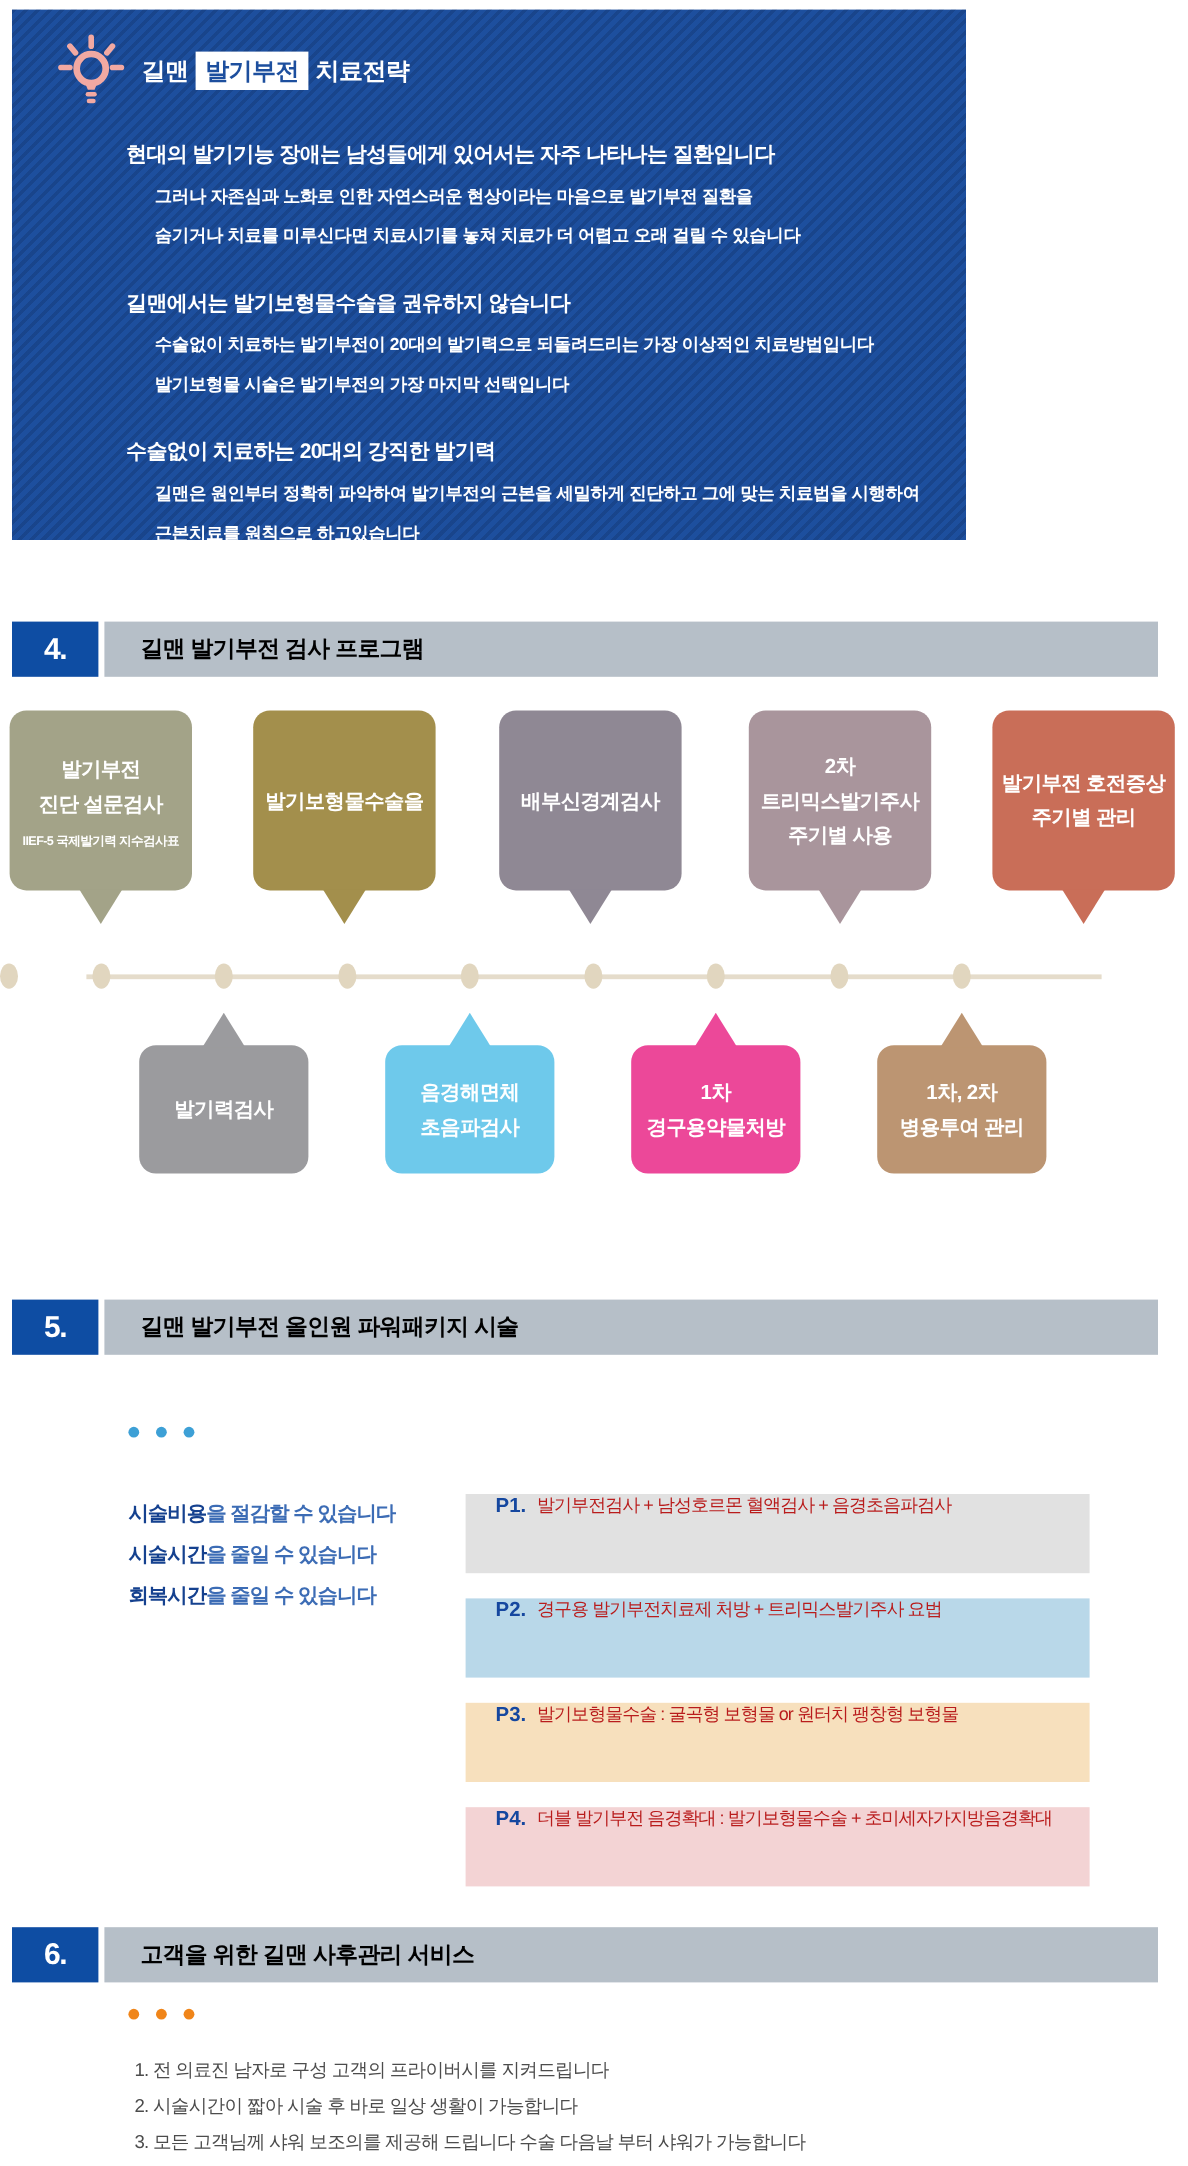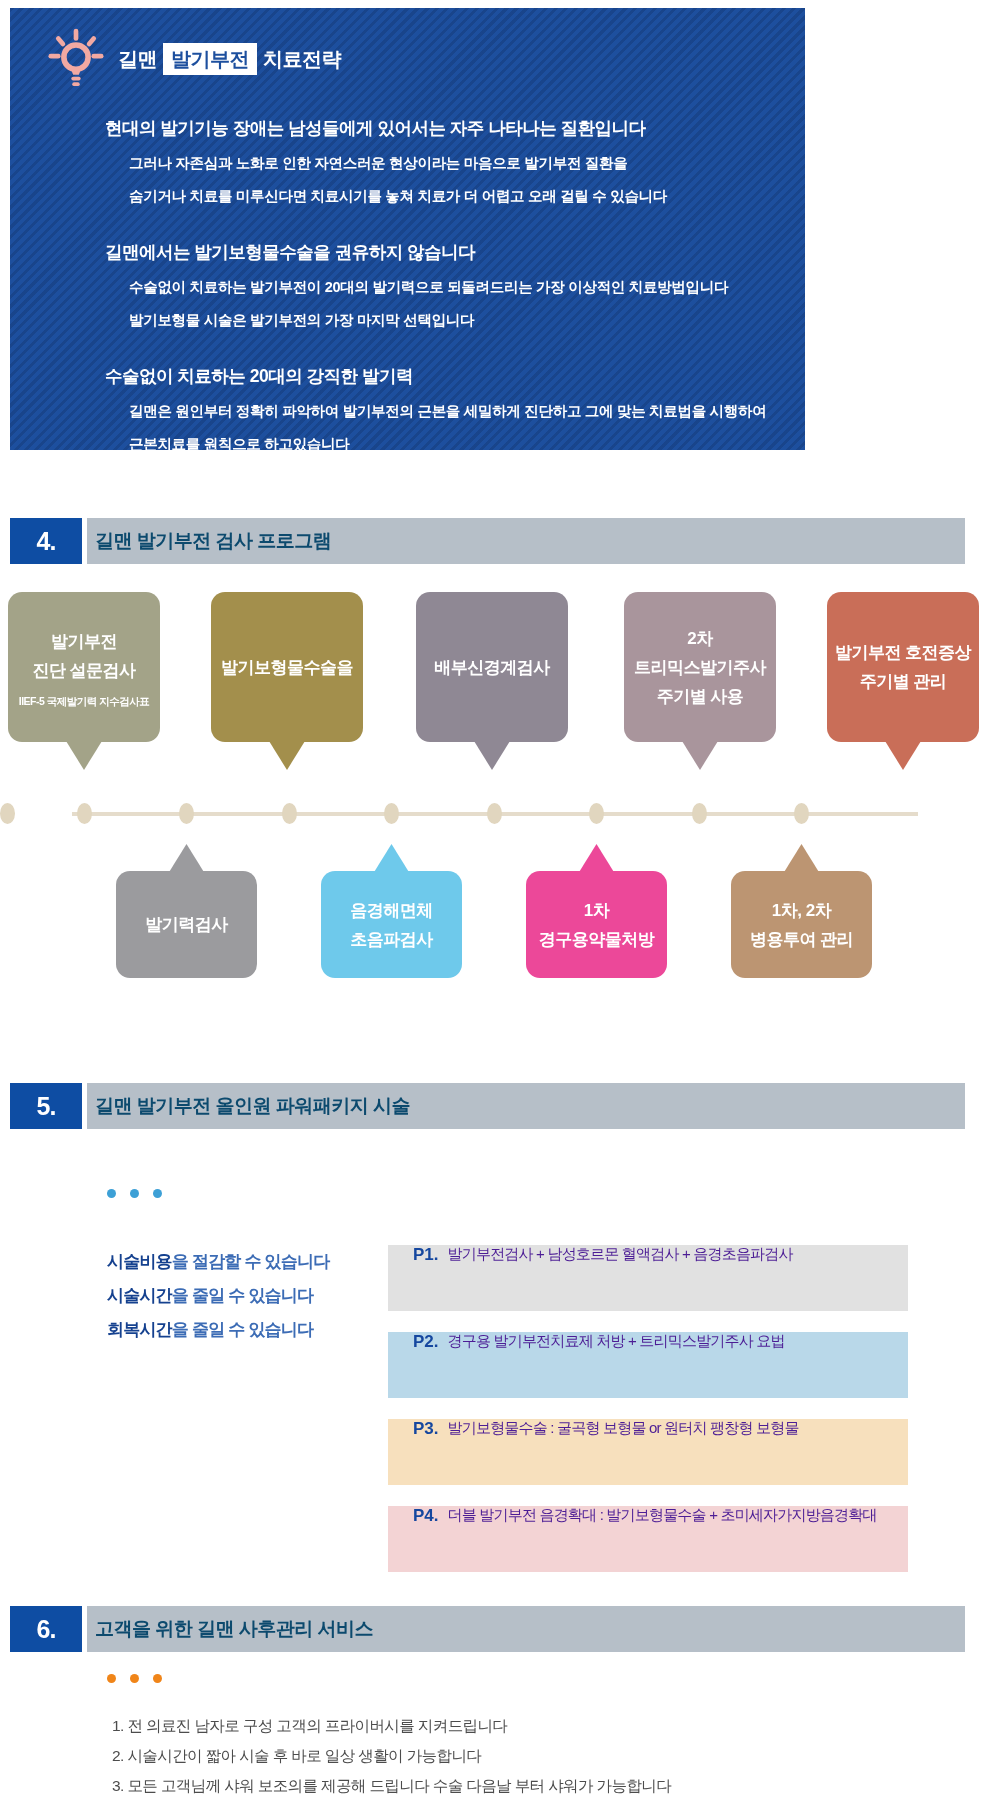--- a/index.html
+++ b/index.html
@@ -24,21 +24,21 @@
   .hb-gap2 { margin-top:34px; }
 
   
   .sec-header { display:flex; margin-left:10px; width:955px; height:46px; }
   .sec-num {
     width:72px; background:#0e4da3; color:#ffffff; font-size:25px; font-weight:bold;
     display:flex; align-items:center; justify-content:center; letter-spacing:-1px;
   }
   .sec-bar {
     flex:1; margin-left:5px; background:#b6bfc8; display:flex; align-items:center;
-    padding-left:8px; color:#0c4a6e; font-size:19px; font-weight:bold; letter-spacing:-0.5px;
+    padding-left:30px; color:#000000; font-size:19px; font-weight:bold; letter-spacing:-0.5px;
   }
   .mt-s4 { margin-top:68px; }
   .mt-s5 { margin-top:90px; }
   .mt-s6 { margin-top:13px; }
 
   
   .bubbles-top { position:relative; height:185px; margin-top:28px; }
   .bubbles-bottom { position:relative; height:150px; margin-top:18px; }
   .bubble {
     position:absolute; border-radius:14px; color:#ffffff; font-weight:bold;
@@ -70,21 +70,21 @@
   .dots-row.s5 { margin-top:60px; }
   .dots-row.s6 { margin-top:22px; }
   .dot { width:9px; height:9px; border-radius:50%; }
   .s5-content { display:flex; margin-top:47px; margin-left:107px; }
   .benefits { width:281px; }
   .benefit { font-size:17px; font-weight:bold; line-height:34px; color:#3c6cb5; letter-spacing:-0.8px; }
   .benefit b { color:#15418f; }
   .packages { width:520px; }
   .pkg { height:66px; margin-bottom:21px; display:flex; align-items:flex-start; padding-left:25px; }
   .pkg .plabel { font-size:17px; font-weight:bold; color:#15479f; margin-right:9px; }
-  .pkg .ptext { font-size:15px; color:#4c1d95; letter-spacing:-0.8px; }
+  .pkg .ptext { font-size:15px; color:#b91c1c; letter-spacing:-0.8px; }
 
   
   .svc-list { margin:28px 0 0 112px; }
   .svc-item { font-size:15.5px; color:#4c4c4c; line-height:30px; letter-spacing:-0.6px; }
 </style>
 </head>
 <body>
 
 <div class="page">
 

